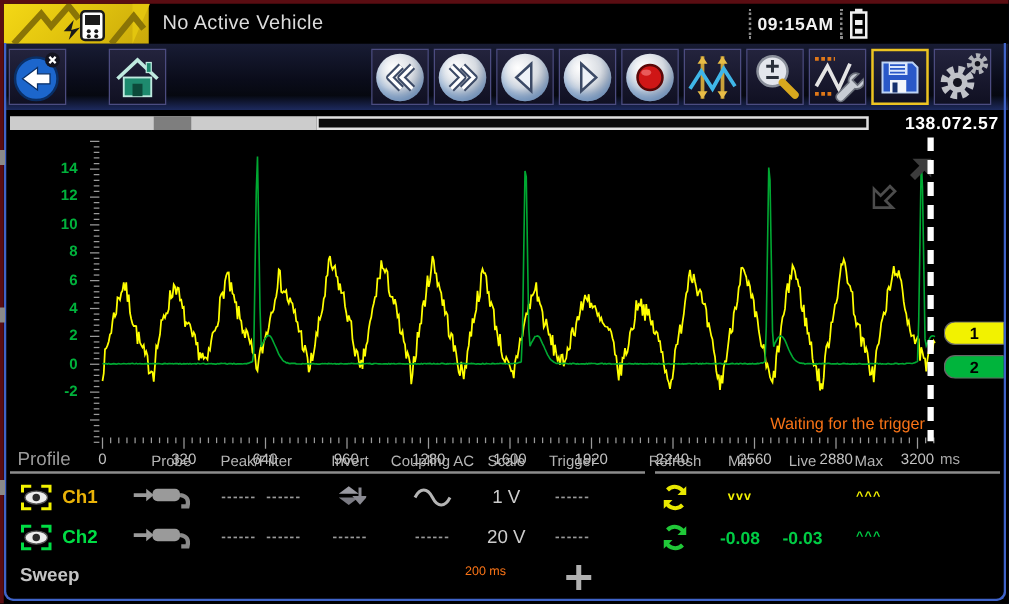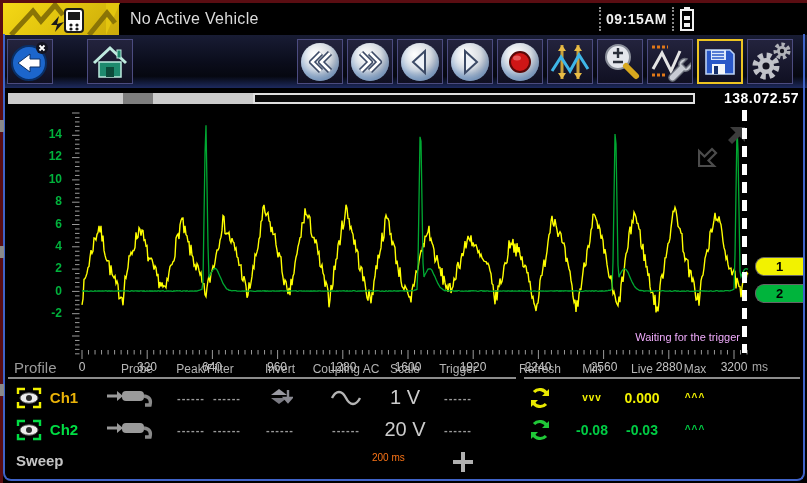--- a/index.html
+++ b/index.html
@@ -34,34 +34,34 @@
   .prevbar{position:absolute;left:8px;top:93px;width:687px;height:11px;background:#1a1a1a;cursor:pointer;}
   .seg{position:absolute;top:0;height:11px;}
   .posnum{position:absolute;right:8px;top:90px;color:#fff;font-size:14px;font-weight:bold;letter-spacing:.5px;}
   
   .ylab1{position:absolute;left:8px;top:121px;height:215px;width:32px;display:flex;flex-direction:column;
          justify-content:space-between;text-align:right;color:#f2f200;font-size:12px;font-weight:bold;}
   .ylab2{position:absolute;left:44px;top:127px;height:193px;width:18px;display:flex;flex-direction:column;
          justify-content:space-between;text-align:right;color:#00b23c;font-size:12px;font-weight:bold;}
   .xlab{position:absolute;top:360px;font-size:12px;color:#c4c4c4;width:60px;text-align:center;}
   .mslab{position:absolute;left:752px;top:360px;font-size:12px;color:#a8a8a8;}
-  .waiting{position:absolute;left:538px;top:331px;width:202px;text-align:right;color:#f0abfc;font-size:11px;}
+  .waiting{position:absolute;left:538px;top:331px;width:202px;text-align:right;color:#f97316;font-size:13px;}
   .cursorline{position:absolute;left:742px;top:110px;width:5px;height:243px;z-index:20;cursor:ew-resize;
          background:repeating-linear-gradient(180deg,#fff 0 11px,transparent 11px 18px);}
   .pill{position:absolute;left:755px;width:47px;height:17px;border-radius:9px 0 0 9px;z-index:21;cursor:ns-resize;
         color:#000;font-size:13px;font-weight:bold;text-align:center;line-height:17px;border:1px solid #666;border-right:none;}
   
   .hdr{position:absolute;top:362px;font-size:12px;color:#b4b4b4;width:96px;text-align:center;}
   .profileT{position:absolute;left:14px;top:359px;font-size:15px;color:#9a9a9a;}
   .divln{position:absolute;top:377px;height:2px;background:#8c8c8c;}
   .chrow{position:absolute;left:0;width:807px;height:31px;}
   .cell{position:absolute;top:0;height:31px;display:flex;align-items:center;justify-content:center;}
   .chname{font-size:15px;font-weight:bold;}
   .dashes{font-size:11px;font-weight:bold;color:#9a9a9a;letter-spacing:1px;}
-  .scaleval{font-size:20px;color:#cccccc;}
+  .scaleval{font-size:15px;color:#cccccc;}
   .mmv{font-size:14px;font-weight:bold;}
   .arrs{font-size:10px;font-weight:bold;letter-spacing:1px;}
   .sweeplab{position:absolute;left:16px;top:452px;font-size:15px;color:#c4c4c4;font-weight:bold;}
   .sweepval{position:absolute;left:372px;top:452px;font-size:10px;color:#f97316;width:70px;text-align:left;}
 </style>
 </head>
 <body>
 
 <div id="app">
 
@@ -453,21 +453,20 @@
     <div class="cell dashes" style="left:433px;width:50px">------</div>
     <div class="cell" style="left:524px;width:32px">
       <svg width="26" height="26">
         <path d="M7 7 A8 8 0 0 1 20 9" fill="none" stroke="#e8e800" stroke-width="3.2"></path>
         <path d="M22 4 v7 h-7 z" fill="#e8e800"></path>
         <path d="M19 19 A8 8 0 0 1 6 17" fill="none" stroke="#e8e800" stroke-width="3.2"></path>
         <path d="M4 22 v-7 h7 z" fill="#e8e800"></path>
       </svg>
     </div>
     <div class="cell arrs" style="left:565px;width:54px;color:#f2f200">vvv</div>
-    <div class="cell mmv" style="left:615px;width:54px;color:#f2f200">0.000</div>
     <div class="cell arrs" style="left:668px;width:54px;color:#f2f200">^^^</div>
   </div>
 
   <div class="chrow" style="top:414px">
     <div class="cell" style="left:14px;width:30px">
       <svg width="28" height="24">
         <path d="M3 8 V3 H10 M18 3 H25 V8 M25 16 V21 H18 M10 21 H3 V16" fill="none" stroke="#00dd44" stroke-width="2.4"></path>
         <ellipse cx="14" cy="12" rx="9" ry="5.2" fill="#ececec" stroke="#555" stroke-width="1"></ellipse>
         <circle cx="14" cy="12" r="3" fill="#2a2a2a"></circle>
       </svg>

